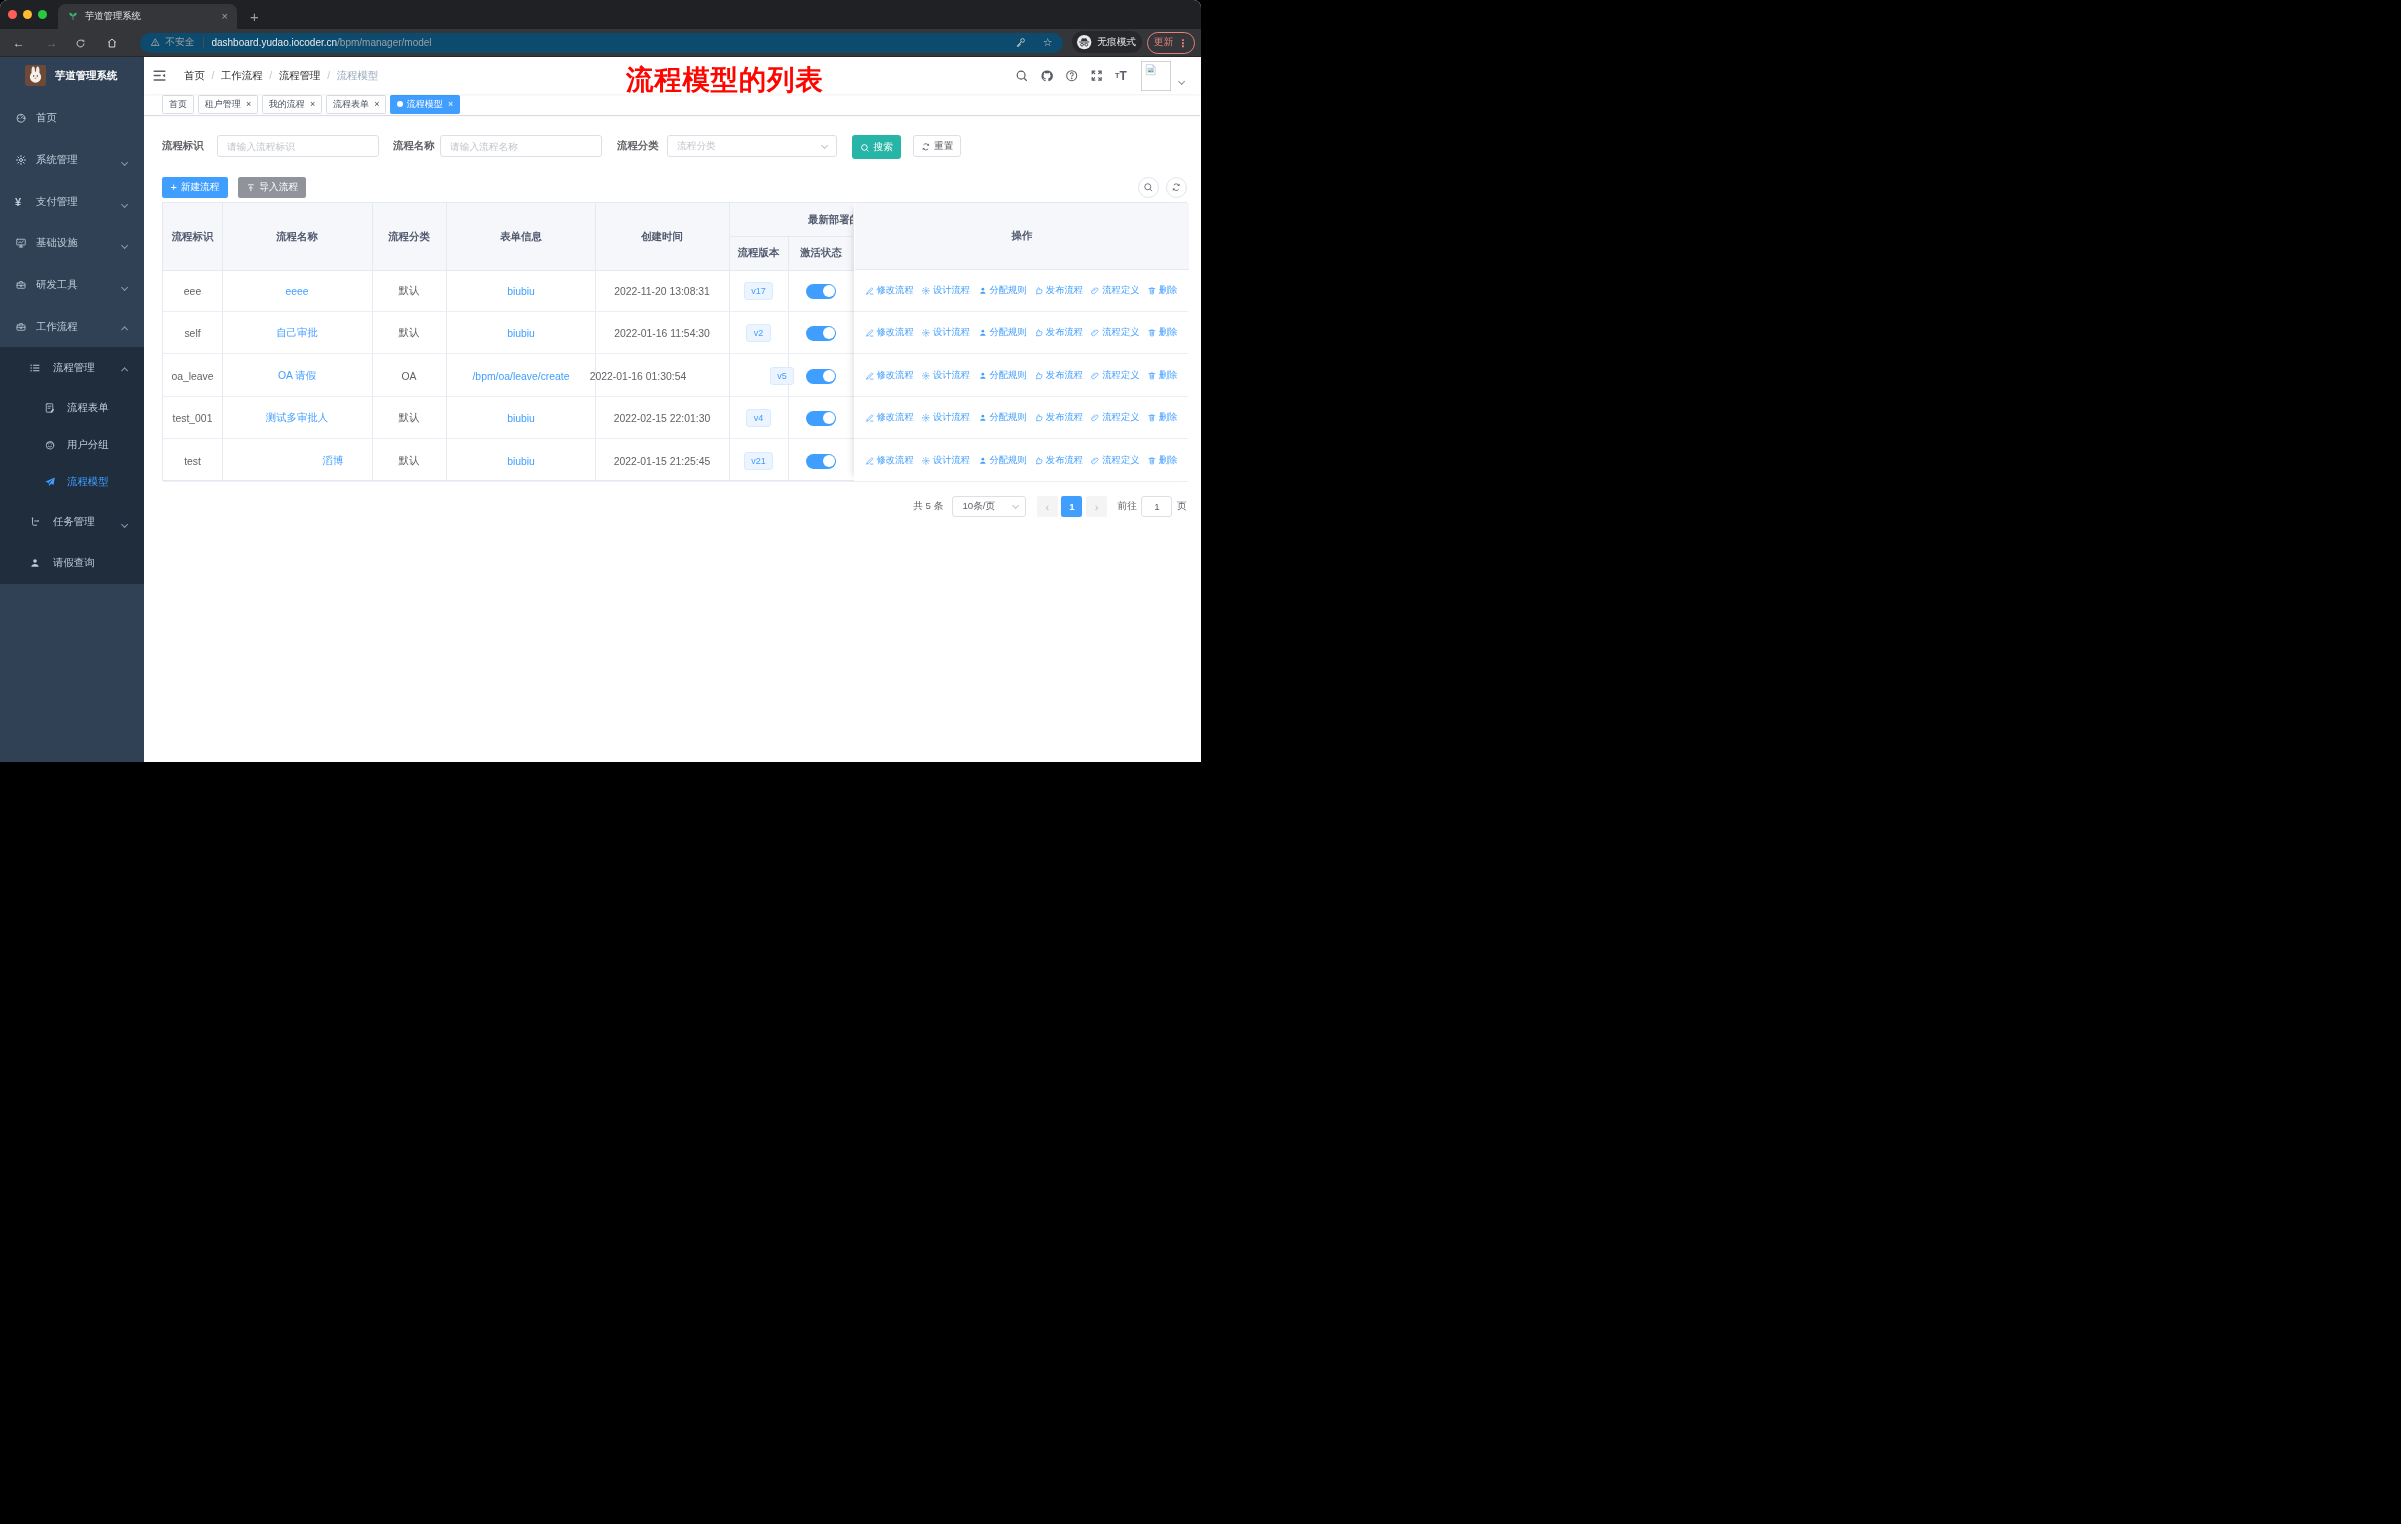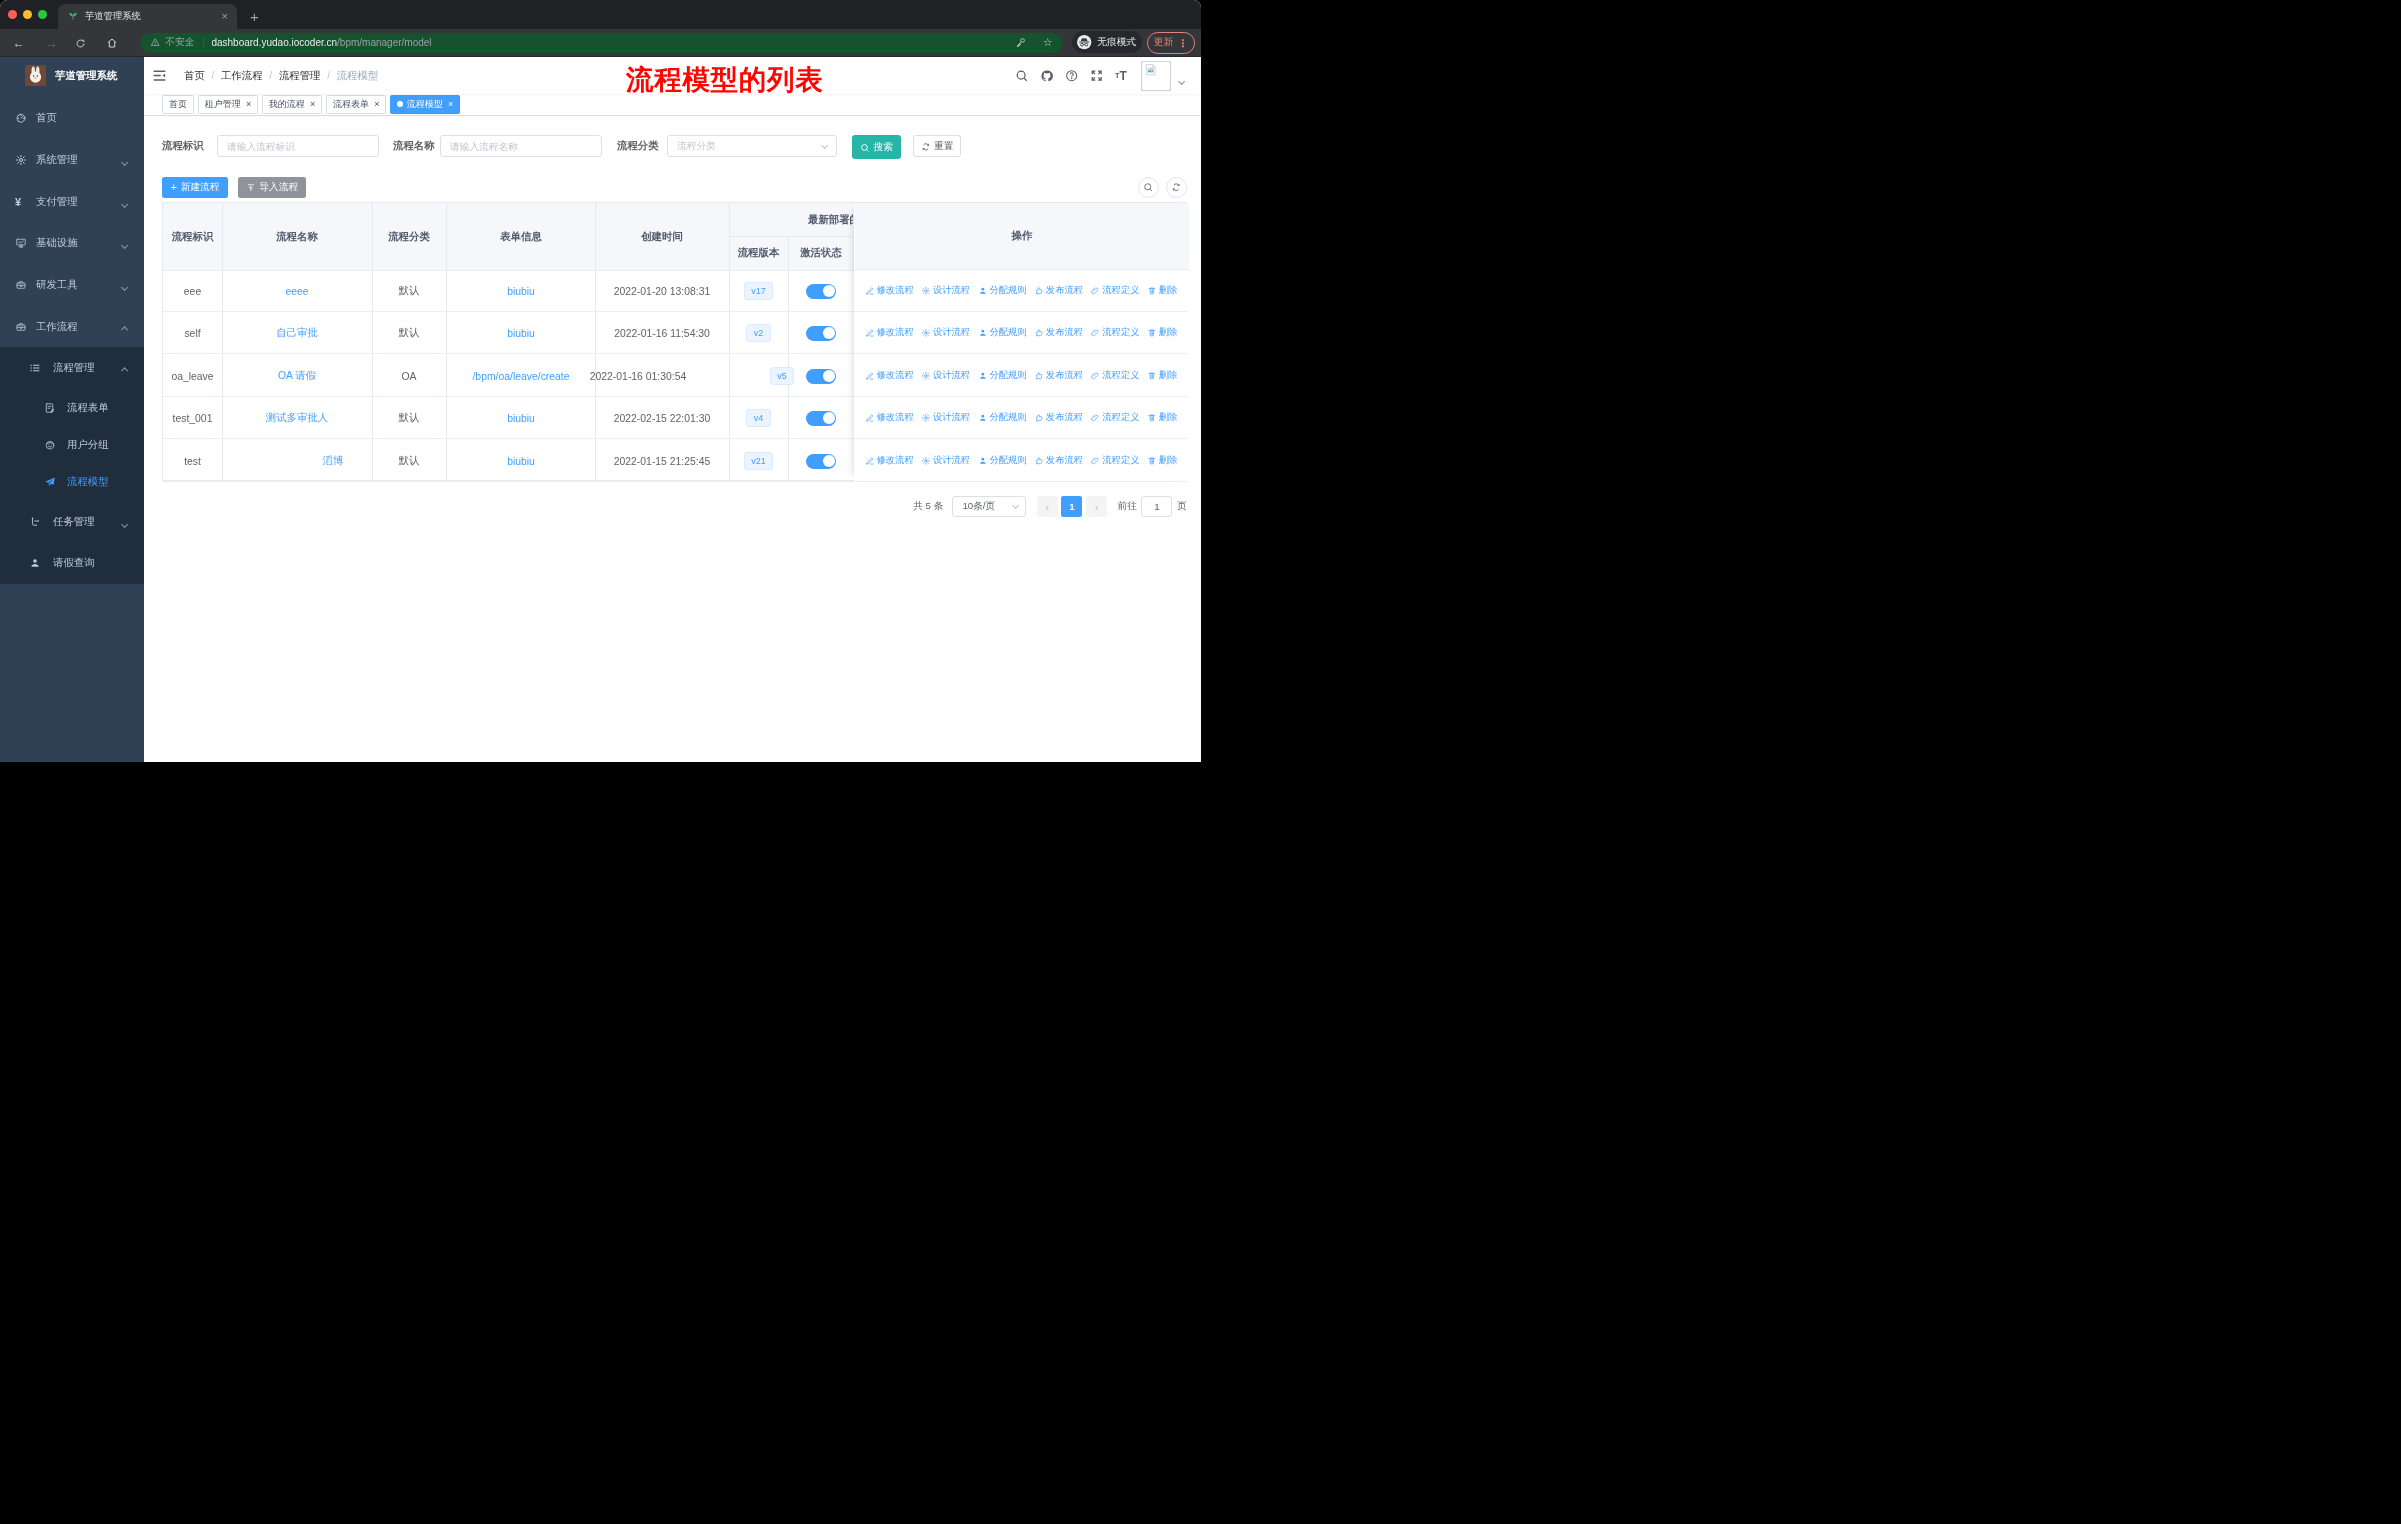--- a/index.html
+++ b/index.html
@@ -10,21 +10,21 @@
 
   
   .tabstrip { position:absolute; left:0; top:0; width:1201px; height:29px; background:#202124; }
   .traffic { position:absolute; top:9.7px; width:9px; height:9px; border-radius:50%; }
   .tab { position:absolute; left:58px; top:3.7px; width:179px; height:25px; background:#35363a; border-radius:7.4px 7.4px 0 0; display:flex; align-items:center; }
   .tab-title { color:#e8eaed; font-size:9.3px; margin-left:6px; white-space:nowrap; overflow:hidden; width:119px; }
   .tab-close { margin-left:auto; margin-right:9px; color:#9aa0a6; font-size:11px; cursor:default; }
   .newtab { position:absolute; left:244px; top:6px; color:#9aa0a6; font-size:15px; line-height:21px; width:21px; text-align:center; }
   .toolbar { position:absolute; left:0; top:29px; width:1201px; height:27.5px; background:#35363a; border-bottom:0.7px solid #27282b; }
   .navbtn { position:absolute; top:4.5px; width:19.4px; height:19.4px; display:flex; align-items:center; justify-content:center; color:#d5d7db; font-size:12px; }
-  .omnibox { position:absolute; left:140px; top:3.7px; width:923px; height:20px; background:#14532d; border-radius:10px; display:flex; align-items:center; color:#9aa0a6; font-size:9.7px;text-align:right; }
+  .omnibox { position:absolute; left:140px; top:3.7px; width:923px; height:20px; background:#0c4a6e; border-radius:10px; display:flex; align-items:center; color:#9aa0a6; font-size:9.7px;text-align:right; }
   .omni-div { width:0.7px; height:11px; background:#4a4b4d; margin:0 8.2px; }
   .url-domain { color:#e8eaed; font-size:10px; }
   .url-path { color:#9aa0a6; font-size:10px; }
   .incog { position:absolute; left:1072px; top:2.2px; width:70px; height:22px; border-radius:11px; background:#27282b; display:flex; align-items:center; color:#e8eaed; font-size:9.7px; gap:5.2px; padding-left:3.7px; }
   .update { position:absolute; left:1147px; top:3px; width:48px; height:21.6px; border-radius:10.8px; border:1.1px solid #e3817a; color:#e3817a; display:flex; align-items:center; justify-content:center; gap:4.5px; font-size:9.7px; }
 
   
   .sidebar { position:absolute; left:0; top:57px; width:144px; height:706px; background:#304156; }
   .sidebar-dark-bg { position:absolute; left:0; top:290px; width:144px; height:237px; background:#1f2d3d; }
   .logo-row { position:absolute; left:0; top:0; width:144px; height:37px; }
@@ -473,21 +473,21 @@
       <div id="tbody" class="abs" style="left:0;top:67px">
           <div class="trow" style="top: 0px;">
             <div class="td" style="left: 0px; width: 59px;">eee</div>
             <div class="td" style="left: 59px; width: 150px;">
               <span class="tlink">eeee</span>
             </div>
             <div class="td" style="left: 209px; width: 74px;">默认</div>
             <div class="td" style="left: 283px; width: 150px;">
               <span class="tlink">biubiu</span>
             </div>
-            <div class="td" style="left: 432px; width: 134px;">2022-01-20 13:08:31</div>
+            <div class="td" style="left: 432px; width: 134px;">2022-11-20 13:08:31</div>
             <div class="td" style="left: 566px; width: 59px;">
               <span class="vtag">v17</span>
             </div>
             <div class="td" style="left: 625px; width: 66px;">
               <div class="switch"></div>
             </div>
           </div>
           <div class="trow" style="top: 42px;">
             <div class="td" style="left: 0px; width: 59px;">self</div>
             <div class="td" style="left: 59px; width: 150px;">

